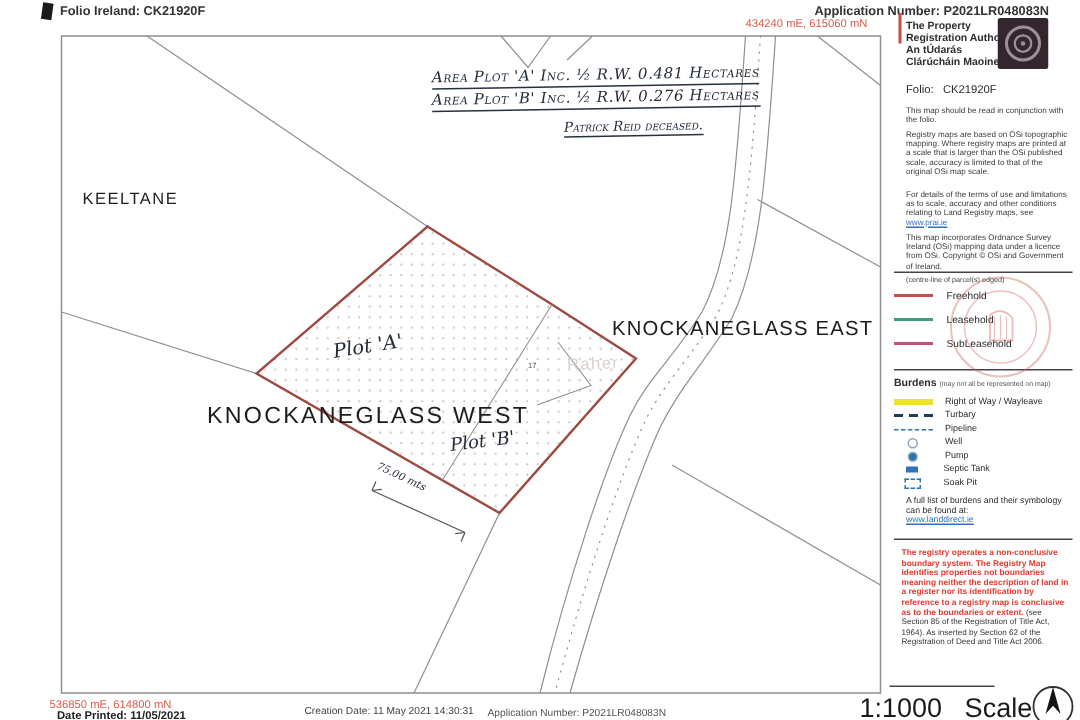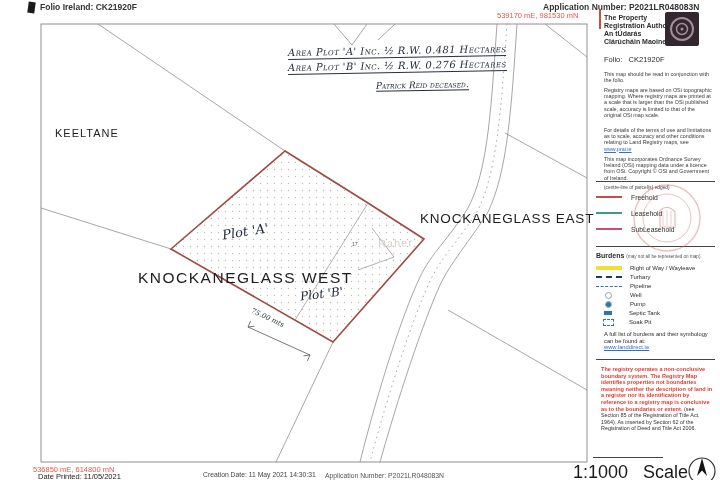--- a/index.html
+++ b/index.html
@@ -16,21 +16,21 @@
   .hand{font-family:"DejaVu Serif",serif;font-style:italic;color:#232c3a}
   .area-line{left:288px;font-size:10px;font-variant:small-caps;letter-spacing:.4px;
              border-bottom:1.2px solid #26303f;padding-bottom:1px;transform:rotate(-1deg);white-space:nowrap}
   .hand-note{left:376px;top:80px;font-size:9px;font-variant:small-caps;border-bottom:1px solid #26303f;transform:rotate(-1deg)}
   .plot-a{left:222px;top:224px;font-size:13px;transform:rotate(-9deg)}
   .plot-b{left:300px;top:287px;font-size:12px;transform:rotate(-7deg)}
   .dim-label{left:250px;top:314px;font-size:7px;transform:rotate(25deg)}
   
   .townland{color:#1d1d1d;white-space:nowrap}
   .keeltane{left:55px;top:127px;font-size:11px;letter-spacing:1px}
-  .east{left:420px;top:211px;font-size:13.5px;letter-spacing:.8px}
+  .east{left:408px;top:211px;font-size:13.5px;letter-spacing:.8px}
   .west{left:138px;top:269px;font-size:15.5px;letter-spacing:1.5px}
   .parcel-17{left:352px;top:241px;font-size:5px;color:#555}
   .faint-name{left:378px;top:237px;font-size:11px;color:#d8d1cc;transform:rotate(-2deg);letter-spacing:1px}
   
   .sidebar{left:593px;top:0;width:127px;height:360px}
   .sb{position:absolute}
   .authority{left:11px;top:14px;width:74px;font-size:7px;font-weight:bold;line-height:8px;color:#2c2c2c}
   .logo{left:72px;top:12px}
   .folio-row{left:11px;top:55px;font-size:7.5px;color:#2c2c2c}
   .small-p{left:11px;width:108px;font-size:5.4px;line-height:6.2px;color:#3a3a3a}
@@ -57,21 +57,21 @@
   .sym-pump{width:5px;height:5px;background:#2e74b5;border:1px solid #9bb;border-radius:50%;margin-left:9px;margin-right:18px}
   .sym-septic{width:8px;height:4.5px;background:#2e74b5;margin-left:8px;margin-right:17px}
   .sym-soak{width:9px;height:5px;border:1px dashed #2e74b5;margin-left:7px;margin-right:15px}
   .bd-footer{left:11px;top:331px;width:104px;font-size:5.8px;line-height:6.5px;color:#2c2c2c}
   .warning{left:8px;top:366px;width:112px;font-size:5.6px;line-height:6.6px}
   .warn-red{color:#e03c31;font-weight:bold}
   .warn-black{color:#333;font-weight:normal;font-size:5.4px}
   .seal{left:632px;top:183px;width:70px;height:70px;z-index:3;opacity:.75}
   
   .coords-bottom{left:33px;top:465px;font-size:7.5px;color:#dd5a4b;z-index:2}
-  .date-printed{left:38px;top:472px;font-size:7.5px;font-weight:normal;color:#222}
+  .date-printed{left:38px;top:472px;font-size:7.5px;font-weight:bold;color:#222}
   .creation-date{left:203px;top:471px;font-size:6.8px;color:#444}
   .app-no-footer{left:325px;top:472px;font-size:6.8px;color:#555}
   .scale-text{left:573px;top:462px;font-size:18px;color:#1a1a1a}
   .scale-text .gap{display:inline-block;width:10px}
   .north{left:686px;top:455px}
   svg{display:block}
   #map-canvas{left:0;top:0;z-index:1}
   .overlay{z-index:2}
 </style>
 </head>
@@ -104,21 +104,21 @@
   </g>
   <g stroke="#555" stroke-width="0.8" fill="none">
     <path d="M248,327 L310,355"></path>
     <path d="M248,327 l6.5,-0.8 M248,327 l2.6,-6 M310,355 l-6.5,0.8 M310,355 l-2.6,6"></path>
   </g>
 </svg>
 
 <div class="abs corner-mark overlay"></div>
 <div class="abs folio-no overlay">Folio Ireland: CK21920F</div>
 <div class="abs app-no overlay">Application Number: P2021LR048083N</div>
-<div class="abs coords-top overlay">539170 mE, 981530 mN</div>
+<div class="abs coords-top overlay">434240 mE, 615060 mN</div>
 <div class="abs red-tick overlay"></div>
 
 <div class="abs hand area-line overlay" style="top:45px">Area Plot 'A' Inc. ½ R.W. 0.481 Hectares</div>
 <div class="abs hand area-line overlay" style="top:60px">Area Plot 'B' Inc. ½ R.W. 0.276 Hectares</div>
 <div class="abs hand hand-note overlay">Patrick Reid deceased.</div>
 <div class="abs hand plot-a overlay">Plot 'A'</div>
 <div class="abs hand plot-b overlay">Plot 'B'</div>
 <div class="abs hand dim-label overlay">75.00 mts</div>
 
 <div class="abs townland keeltane overlay">KEELTANE</div>

